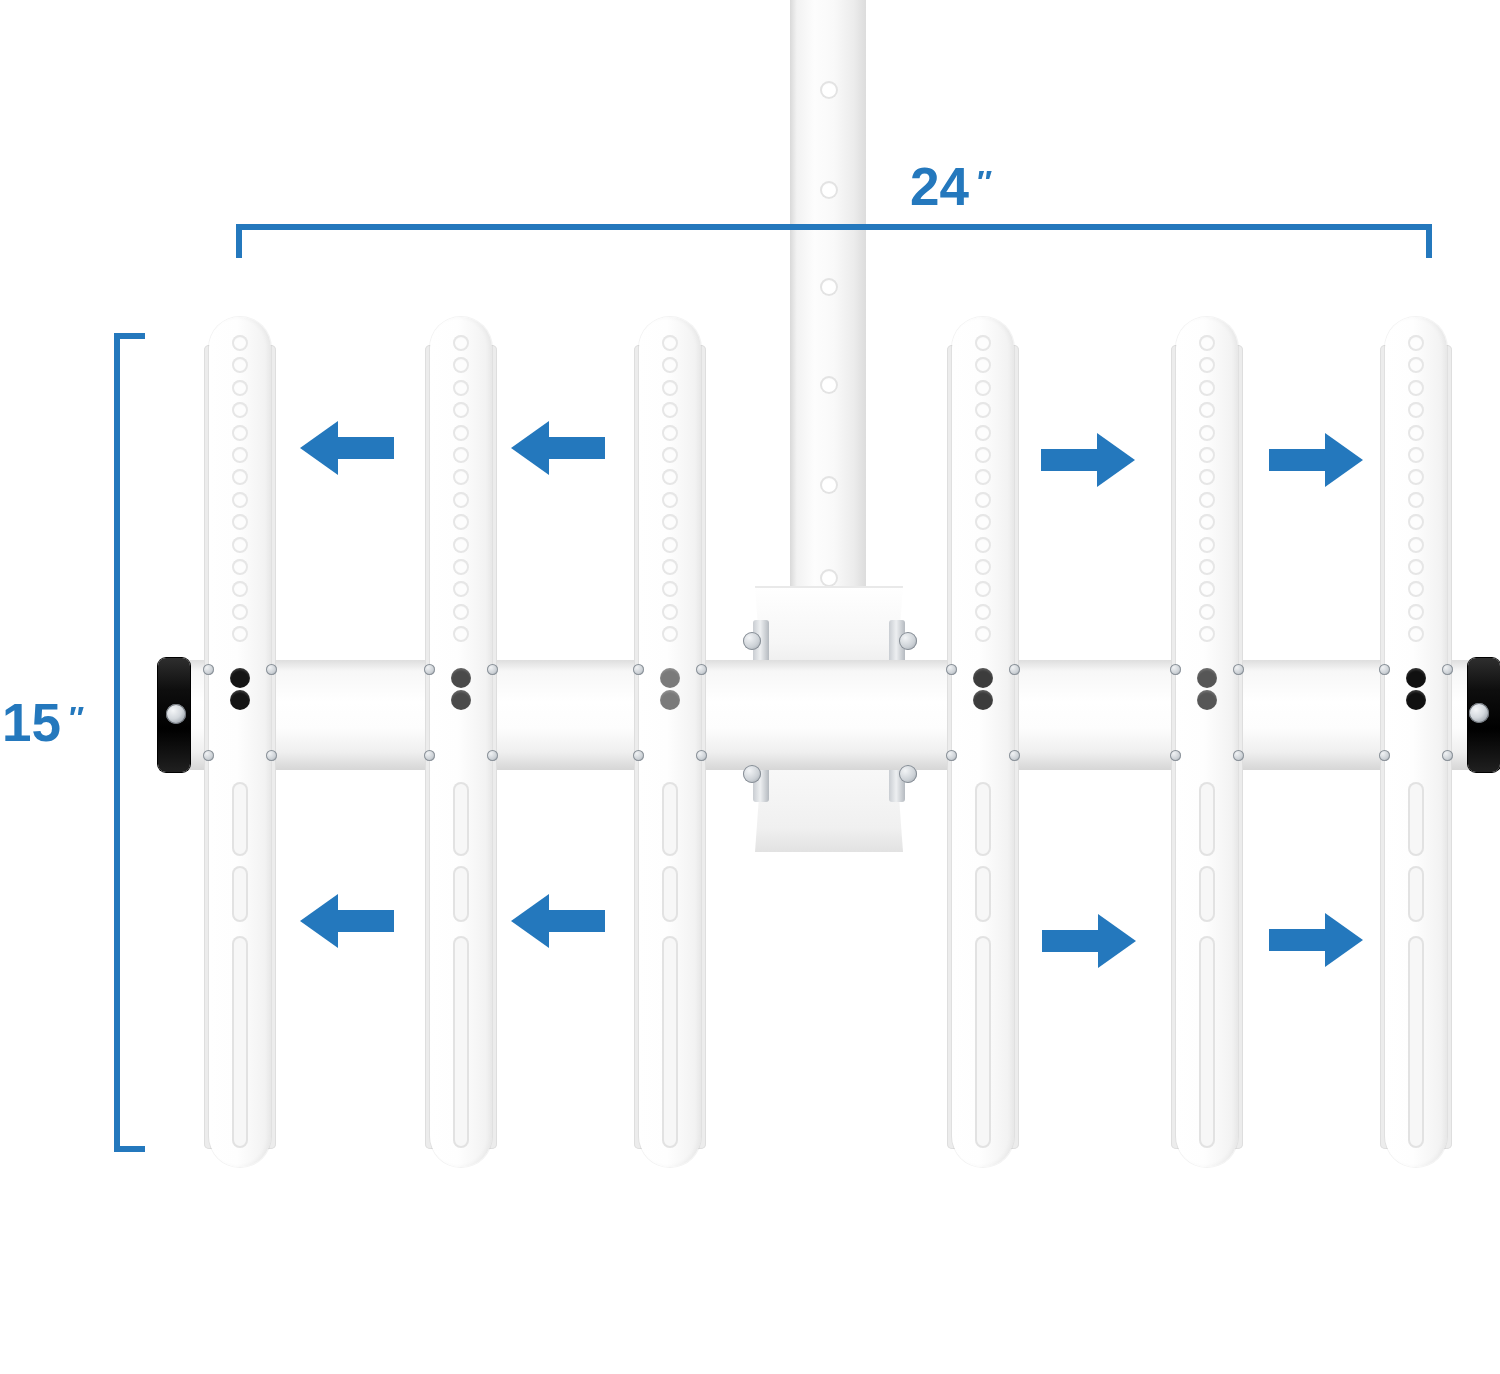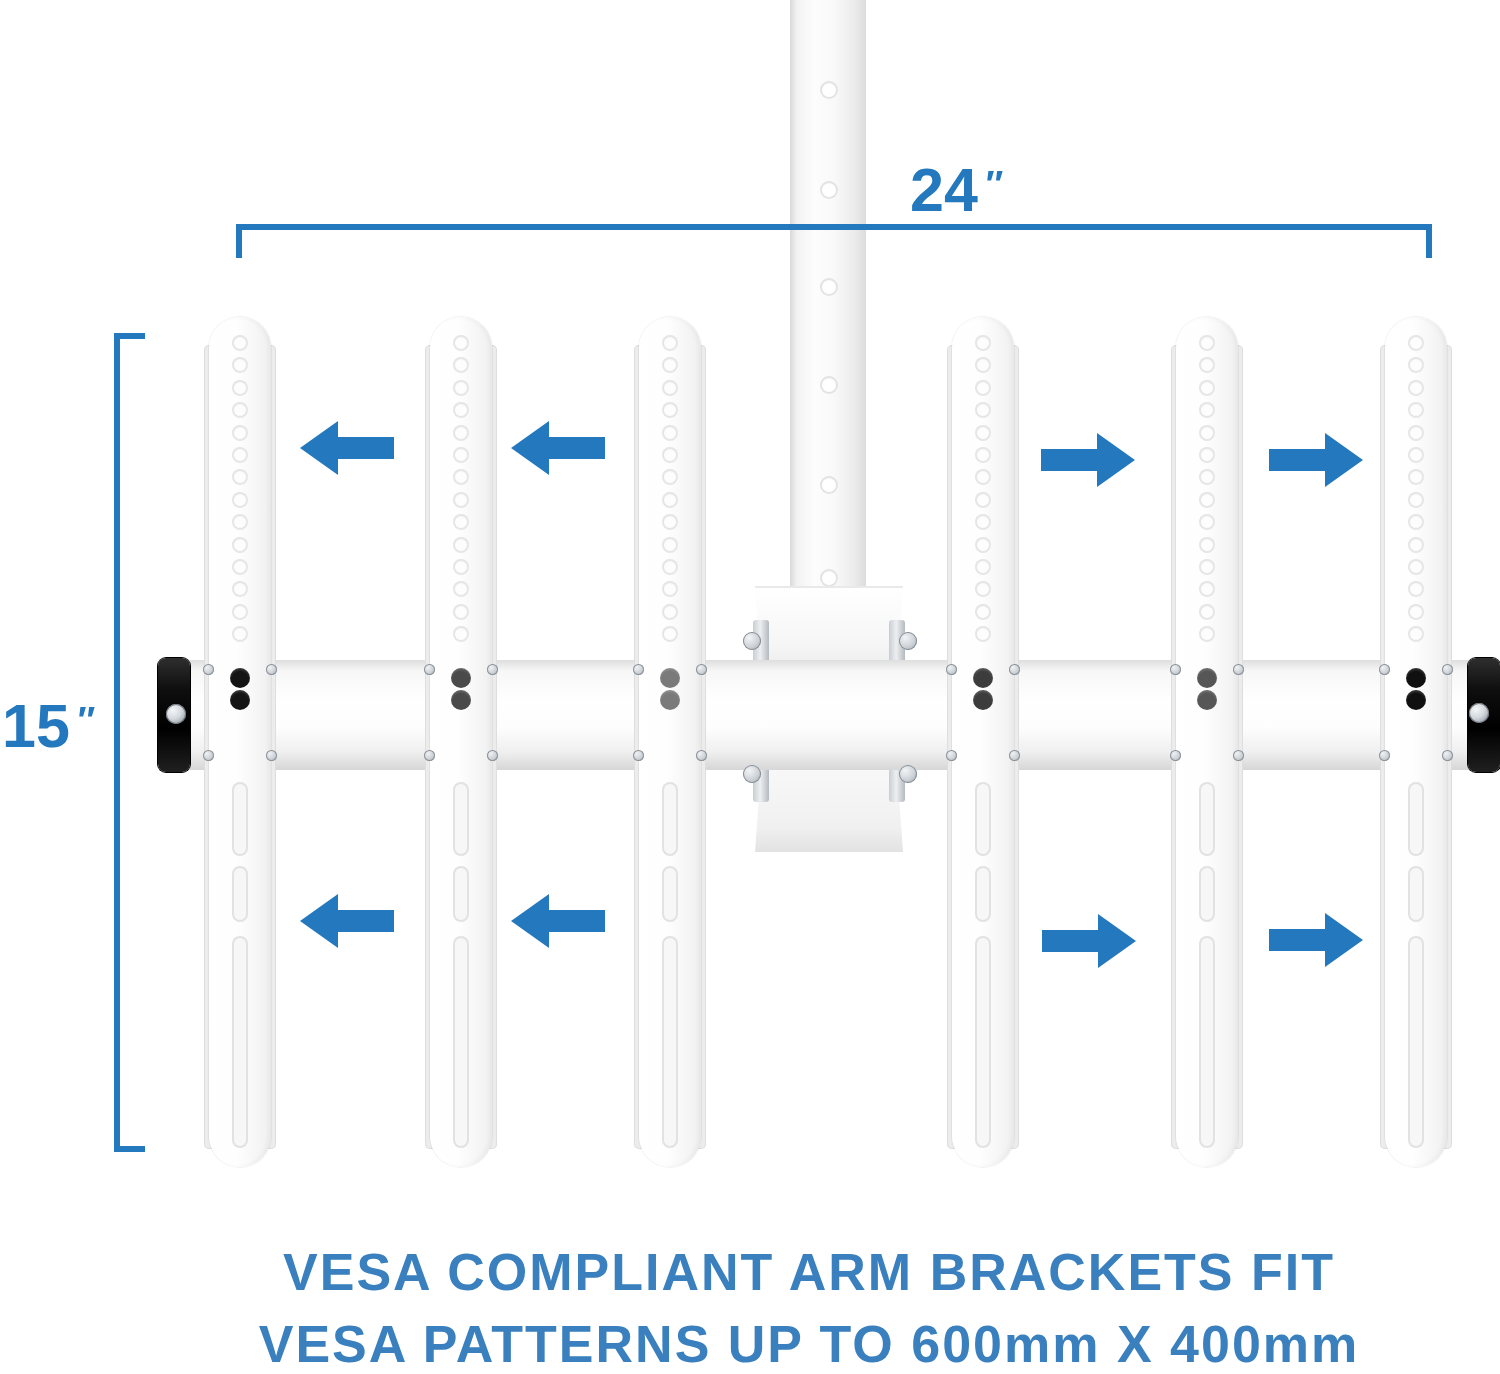--- a/index.html
+++ b/index.html
@@ -75,21 +75,21 @@
   }
   .clampbolt{
     width:11px;height:11px;border-radius:50%;
     background:radial-gradient(circle at 35% 32%,#f0f2f4 0%,#ccd1d6 55%,#9199a1 100%);
     box-shadow:inset 0 0 0 1px #8b9299;
   }
 
   
   .dim{background:var(--accent);}
   .dim-label{
-    color:var(--accent);font-weight:bold;font-size:61px;line-height:1;white-space:nowrap;
+    color:var(--accent);font-weight:bold;font-size:53px;line-height:1;white-space:nowrap;
   }
   .dim-label .prime{font-size:.6em;vertical-align:.38em;margin-left:8px;}
 
   
   .arrow{width:94px;height:54px;}
   .arrow svg{display:block;width:100%;height:100%;}
   .arrow.left svg{transform:scaleX(-1);}
 
   
   .caption-line{
@@ -352,15 +352,13 @@
     <span>24</span><span class="prime">″</span>
   </div>
 
   <div class="abs dim" style="left:114px;top:333px;width:6px;height:819px"></div>
   <div class="abs dim" style="left:114px;top:333px;width:31px;height:6px"></div>
   <div class="abs dim" style="left:114px;top:1146px;width:31px;height:6px"></div>
   <div class="abs dim-label" style="left:2px;top:696px">
     <span>15</span><span class="prime">″</span>
   </div>
 
-  <div class="abs caption-line" style="top:1246px">VESA COMPLIANT ARM BRACKETS FIT</div>
-  <div class="abs caption-line" style="top:1318px">VESA PATTERNS UP TO 600mm X 400mm</div>
 </div>
 
 </body></html>

